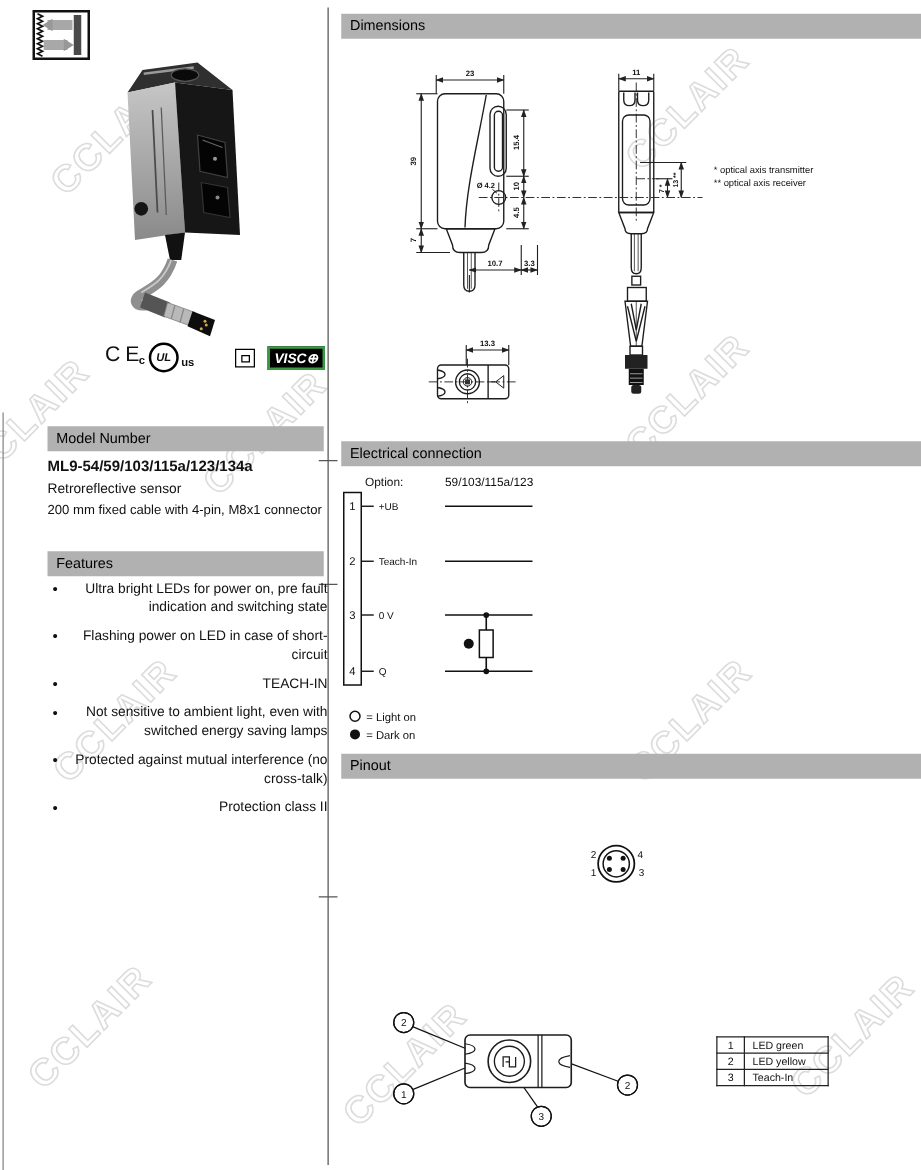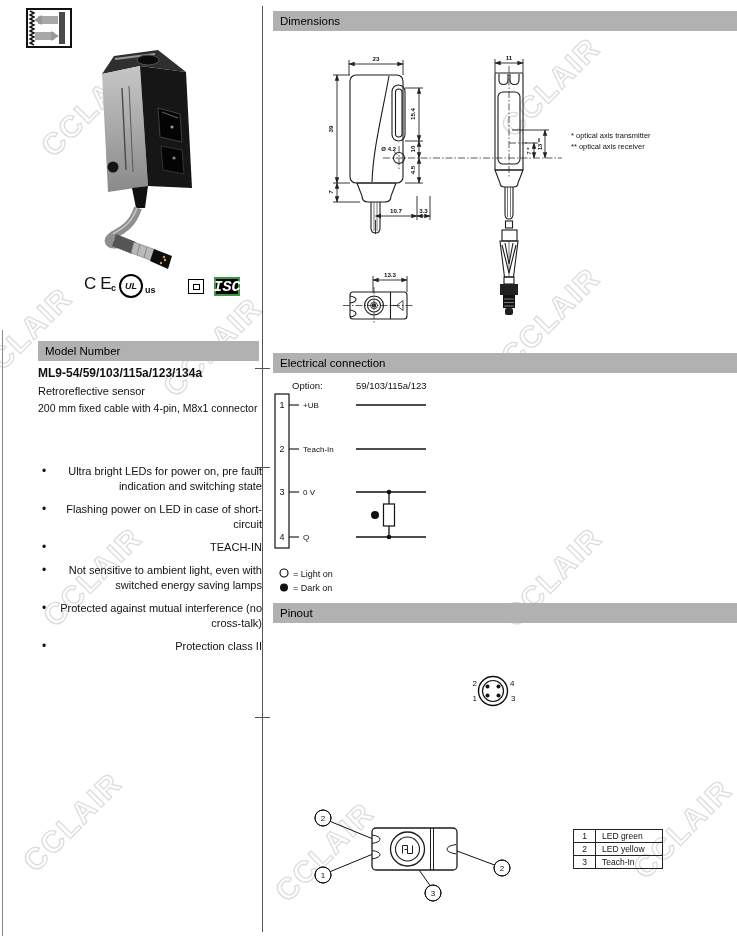--- a/index.html
+++ b/index.html
@@ -36,23 +36,23 @@
   .ce { left:84px; top:274px; font-size:17px; letter-spacing:4px; font-weight:normal; font-family:Liberation Sans, sans-serif; }
   .ul-c { left:111px; top:283px; font-size:9px; font-weight:bold; }
   .ul-circle {
     left:119px; top:274px; width:24px; height:24px; border:2.2px solid #000; border-radius:50%;
     display:flex; align-items:center; justify-content:center; font-weight:bold; font-size:9px; font-style:italic;
   }
   .ul-us { left:145px; top:285px; font-size:9px; font-weight:bold; }
   .sq-outer { left:188px; top:279px; width:16px; height:15px; border:1.6px solid #000; display:flex; align-items:center; justify-content:center; }
   .sq-inner { width:7px; height:6px; border:1.3px solid #000; }
   .visco {
-    left:214px; top:277px; width:26px; height:19px; background:#000; border:2px solid #3a9a43;
-    color:#fff; font-weight:bold; font-style:italic; font-size:15px; display:flex; align-items:center; justify-content:center;
-    letter-spacing:0;font-family:Liberation Mono, monospace; }
+    left:214px; top:277px; width:46px; height:19px; background:#000; border:2px solid #3a9a43;
+    color:#fff; font-weight:bold; font-style:italic; font-size:11px; display:flex; align-items:center; justify-content:center;
+    letter-spacing:0; }
   
   .ind-table { left:573px; top:829px; border-collapse:collapse; z-index:2; position:absolute; }
   .ind-table td { border:1px solid #222; font-size:8.5px; height:13px; padding:0; }
   .ind-table td.no { width:22px; text-align:center; }
   .ind-table td.lbl { width:67px; padding-left:6px; }
   svg { position:absolute; z-index:2; overflow:visible; }
   svg text { font-family:"Liberation Sans", sans-serif; fill:#111; }
 </style>
 </head>
 <body>
@@ -128,20 +128,21 @@
   <div class="abs sq-outer">
       <div class="sq-inner"></div>
     </div>
   <div class="abs visco">VISC⊕</div>
 
   <div class="hdr" style="left:38px;top:341px;width:221px">Model Number</div>
   <div class="abs model-number">ML9-54/59/103/115a/123/134a</div>
   <div class="abs model-type">Retroreflective sensor</div>
   <div class="abs model-cable">200 mm fixed cable with 4-pin, M8x1 connector</div>
 
+  <div class="hdr" style="left:38px;top:441px;width:221px">Features</div>
   <ul class="abs features-list">
     <li>Ultra bright LEDs for power on, pre fault indication and switching state</li>
     <li>Flashing power on LED in case of short-circuit</li>
     <li>TEACH-IN</li>
     <li>Not sensitive to ambient light, even with switched energy saving lamps</li>
     <li>Protected against mutual interference (no cross-talk)</li>
     <li>Protection class II</li>
   </ul>
 
   <div class="hdr" style="left:273px;top:11px;width:464px">Dimensions</div>

